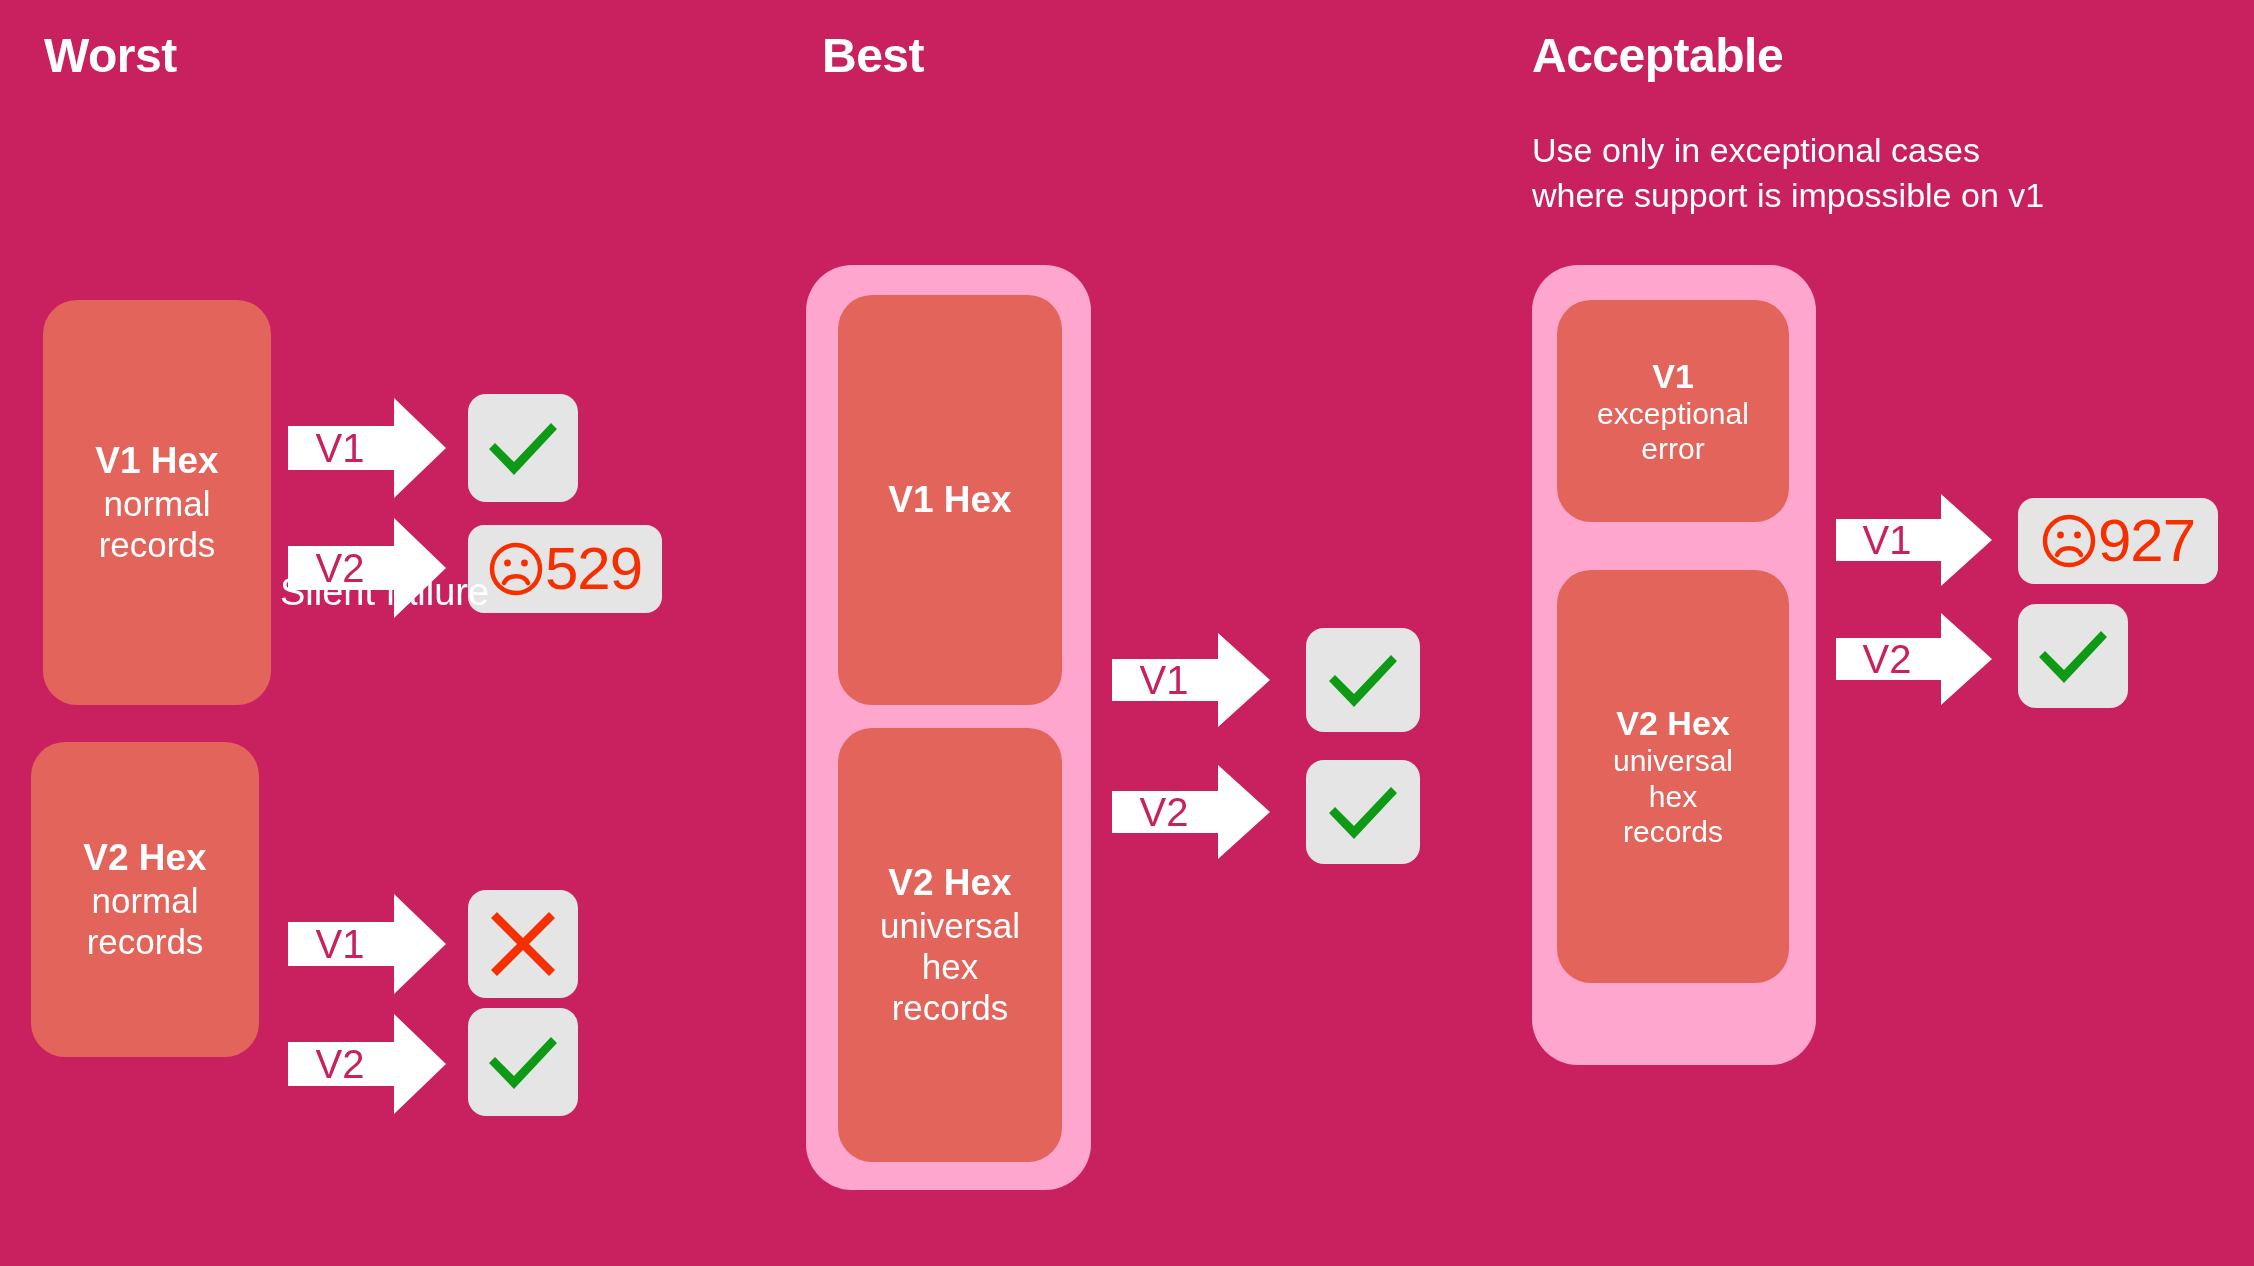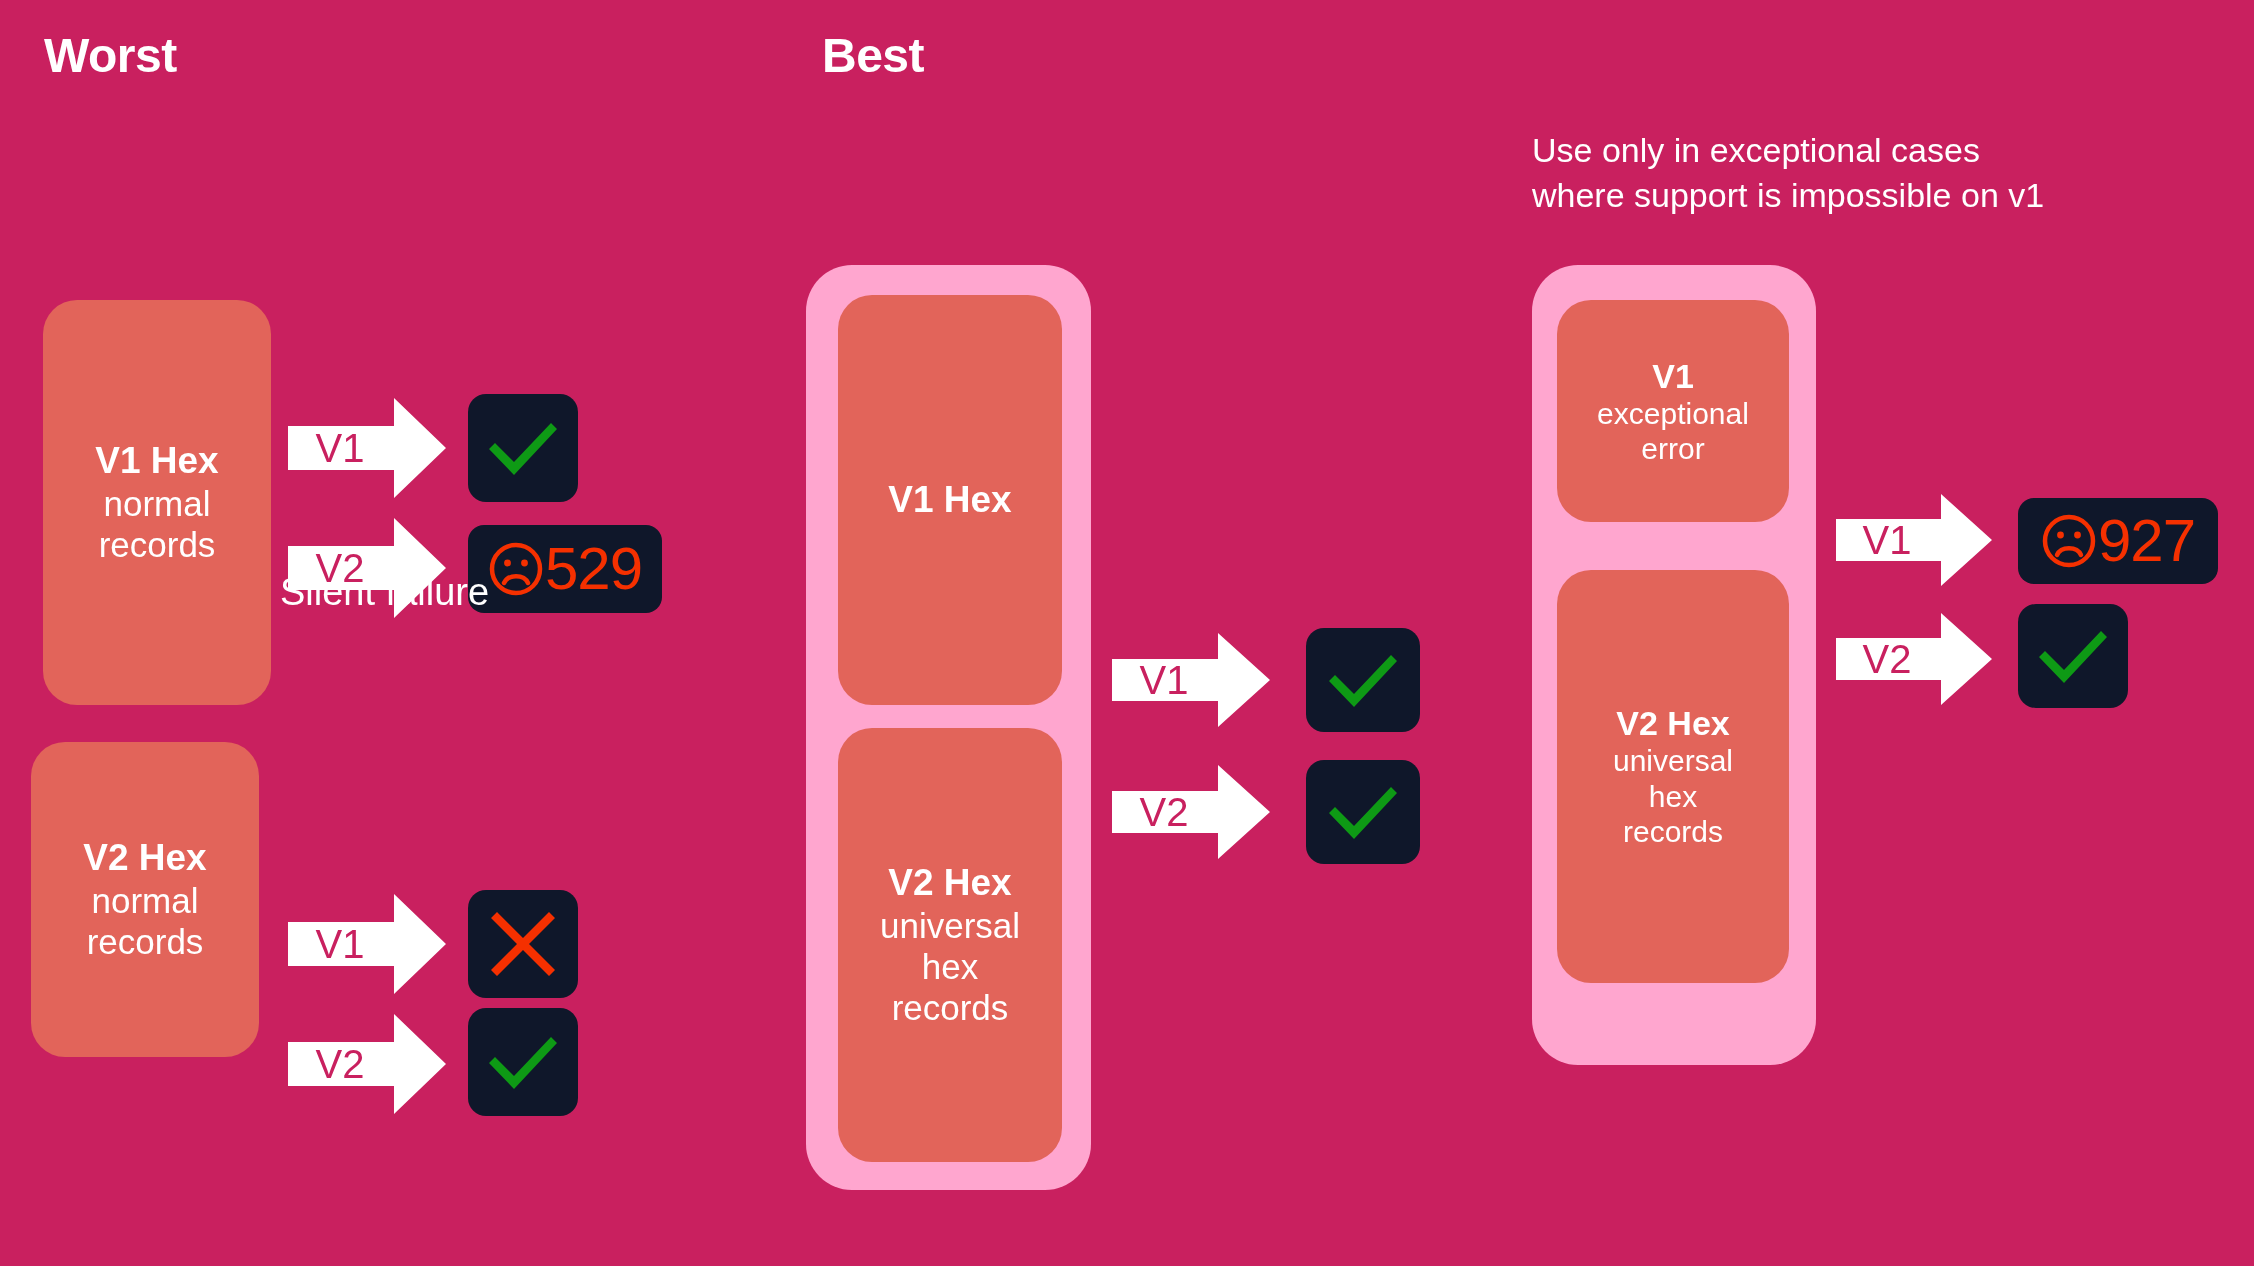--- a/index.html
+++ b/index.html
@@ -87,21 +87,21 @@
     font-weight: 400;
     line-height: 1;
     text-align: center;
     pointer-events: none;
     white-space: nowrap;
   }
 
   
   .tile {
     position: absolute;
-    background: #0f172a;
+    background: #e5e5e5;
     border-radius: 18px;
     display: flex;
     align-items: center;
     justify-content: center;
     box-sizing: border-box;
   }
   .tile.wide { border-radius: 16px; }
   .err-text {
     color: #f53000;
     font-size: 60px;
@@ -237,20 +237,21 @@
     </svg>
     <span class="lbl" style="left:0; width:104px;">V2</span>
   </div>
 
   <div class="tile" style="left:1306px; top:760px; width:114px; height:104px;">
     <svg width="78" height="62" viewBox="0 0 76 62">
       <path d="M4,32 L10,26 L29,45 L66,6 L72,12 L29,58 Z" fill="#0e9a15"></path>
     </svg>
   </div>
 
+  <div class="col-title" style="left:1532px; top:32px;">Acceptable</div>
   <div class="col-sub" style="left:1532px; top:128px;">Use only in exceptional cases
 where support is impossible on v1</div>
 
   <div class="group-wrap" style="left:1532px; top:265px; width:284px; height:800px;"></div>
 
   <div class="src-box small" style="left:1557px; top:300px; width:232px; height:222px;">
     <div class="ttl">V1</div>
     <div class="sub">exceptional
 error</div>
   </div>

